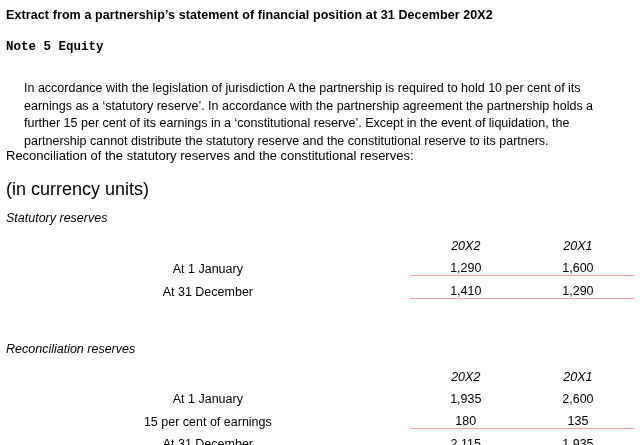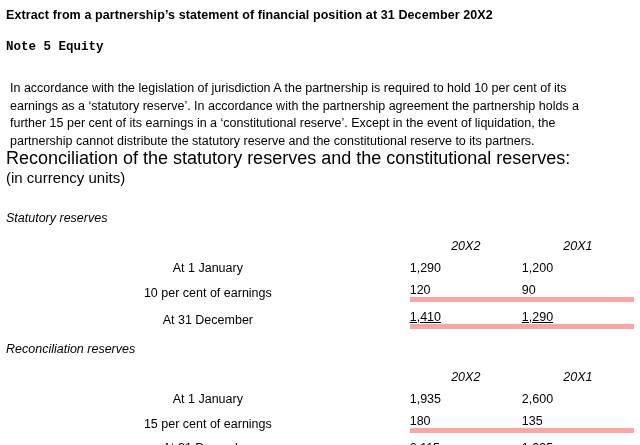--- a/index.html
+++ b/index.html
@@ -33,37 +33,37 @@
   .note-heading {
     position: absolute;
     left: 6px;
     top: 40px;
     font-weight: bold;
     font-size: 12.5px;
     font-family: Liberation Mono, monospace;
   }
   .para {
     position: absolute;
-    left: 10px;
+    left: 24px;
     top: 80px;
     width: 575px;
     font-size: 12.5px;
     line-height: 17.5px;
   }
   .recon-line {
     position: absolute;
     left: 6px;
     top: 148px;
-    font-size: 18px;
+    font-size: 13px;
   }
   .units-line {
     position: absolute;
     left: 6px;
-    top: 169px;
-    font-size: 15px;
+    top: 179px;
+    font-size: 18px;
   }
   .section-title {
     position: absolute;
     left: 6px;
     font-style: italic;
     font-size: 12.5px;
   }
   .sec1-title { top: 211px; }
   .sec2-title { top: 342px; }
 
@@ -83,33 +83,32 @@
     vertical-align: bottom;
     white-space: nowrap;
   }
   td.lbl {
     width: 396px;
     text-align: center;
     padding-bottom: 2px;
   }
   td.num {
     width: 110px;
-    text-align: left;
+    text-align: center;
     padding-right: 18px;
     padding-bottom: 2px;
   }
   td.hdr {
     font-style: italic;
     text-align: center;
     padding-right: 18px;
     padding-bottom: 2px;
   }
   .rule-top {
-    border-top: 5px solid #fca5a5;
-    text-decoration: underline;
+    border-top: 1px solid #fca5a5;
   }
 </style>
 </head>
 <body>
 
 <div class="page">
 
   <div class="doc-title">Extract from a partnership’s statement of financial position at 31 December 20X2</div>
 
   <div class="note-heading">Note 5 Equity</div>
@@ -125,26 +124,21 @@
   <table class="fin fin1">
     <tbody>
       <tr>
         <td class="lbl"></td>
         <td class="hdr">20X2</td>
         <td class="hdr">20X1</td>
       </tr>
       <tr>
         <td class="lbl">At 1 January</td>
         <td class="num">1,290</td>
-        <td class="num">1,200</td>
-      </tr>
-      <tr>
-        <td class="lbl">10 per cent of earnings</td>
-        <td class="num">120</td>
-        <td class="num">90</td>
+        <td class="num">1,600</td>
       </tr>
       <tr>
         <td class="lbl">At 31 December</td>
         <td class="num rule-top">1,410</td>
         <td class="num rule-top">1,290</td>
       </tr>
       <tr class="underline-row">
         <td class="lbl"></td>
         <td class="num rule-top"></td>
         <td class="num rule-top"></td>

